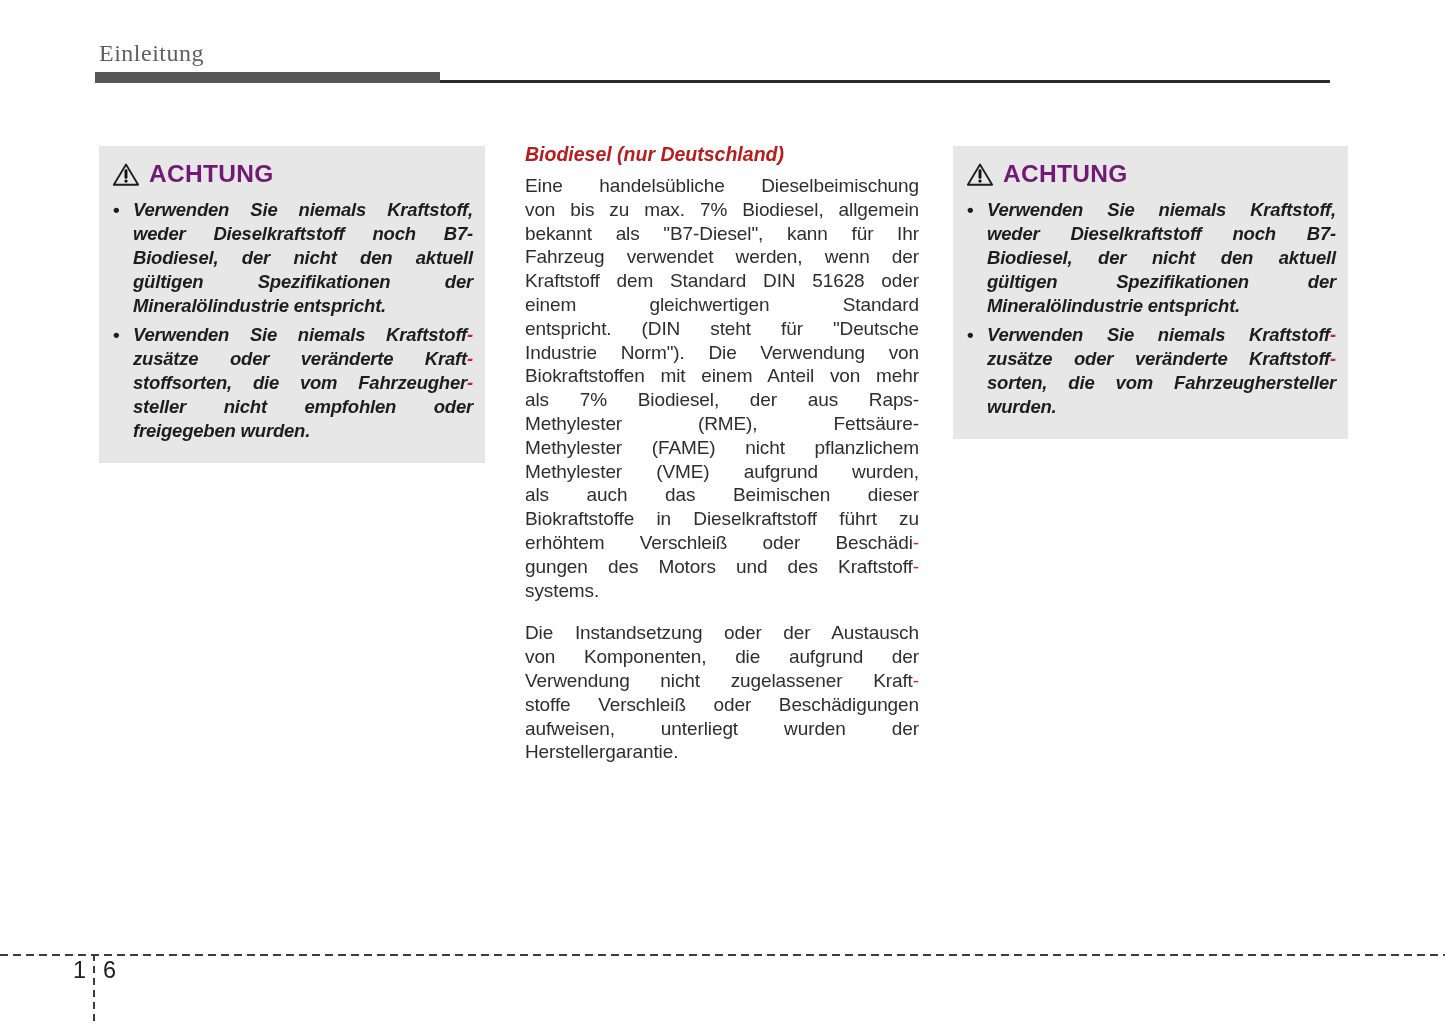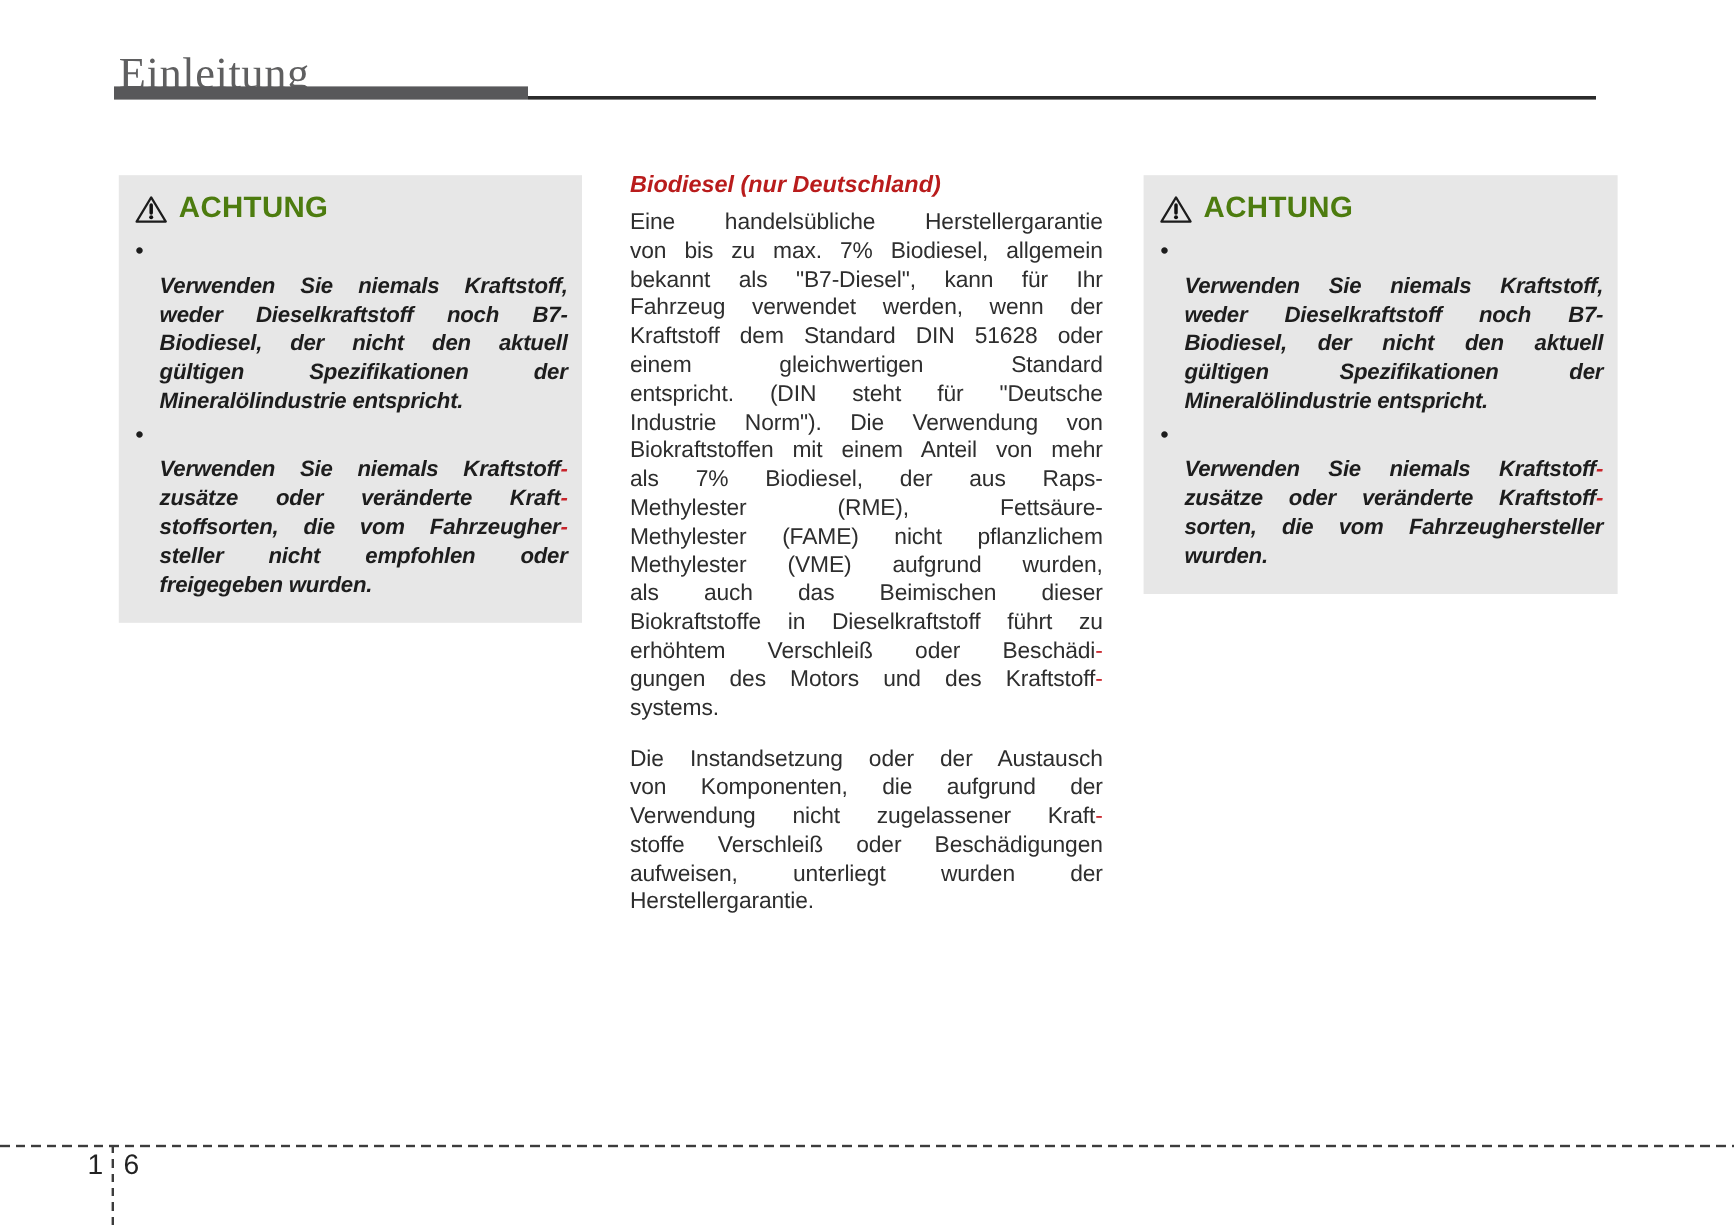--- a/index.html
+++ b/index.html
@@ -10,40 +10,40 @@
     --bar-gray:#58585a;
   }
   html,body{margin:0;padding:0;background:#ffffff;}
   .page{
     position:relative;width:1445px;height:1026px;background:#ffffff;overflow:hidden;
     font-family:"Liberation Sans",sans-serif;color:var(--ink);
   }
   
   .hdr-title{
     position:absolute;left:99px;top:40px;
-    font-family:"Liberation Serif",serif;font-size:37px;color:var(--hdr-gray);
+    font-family:"Liberation Serif",serif;font-size:24px;color:var(--hdr-gray);
     letter-spacing:0.5px;
   }
   .hdr-bar-thick{position:absolute;left:95px;top:72px;width:345px;height:11px;background:var(--bar-gray);}
   .hdr-bar-thin{position:absolute;left:440px;top:80px;width:890px;height:3px;background:#2b2b2b;}
 
   
   .warn{
     position:absolute;top:146px;background:var(--warn-bg);
     box-sizing:border-box;padding:12px 12px 20px 12px;
   }
   #warn-left{left:99px;width:386px;}
   #warn-right{left:953px;width:395px;}
   .warn-head{display:flex;align-items:center;gap:9px;margin:2px 0 10px 1px;}
   .warn-icon{display:inline-flex;flex:none;}
-  .warn-title{font-weight:bold;font-size:24.5px;color:#4d7c0f;letter-spacing:0.3px;text-align:right;}
+  .warn-title{font-weight:bold;font-size:24.5px;color:#701a75;letter-spacing:0.3px;text-align:right;}
   .bullet{display:flex;}
   .bullet + .bullet{margin-top:5px;}
   .marker{flex:none;width:20px;padding-left:2px;font-weight:bold;font-size:19px;line-height:24px;color:#1d1d1d;}
-  .btext{flex:1;min-width:0;margin-top:28px;}
+  .btext{flex:1;min-width:0;}
   .btext .line{
     font-weight:bold;font-style:italic;font-size:18.5px;line-height:24px;
     letter-spacing:-0.2px;color:#1d1d1d;
   }
 
   
   .line{
     text-align:justify;text-align-last:justify;white-space:nowrap;
   }
   .line.para-last{text-align-last:left;}
@@ -112,21 +112,21 @@
             <div class="line">steller nicht empfohlen oder</div>
             <div class="line para-last">freigegeben wurden.</div>
           </div>
         </div>
       </div>
   </section>
 
   <section class="mid">
     <h2 class="mid-h">Biodiesel (nur Deutschland)</h2>
     <div class="para">
-        <div class="line">Eine handelsübliche Herstellergarantie</div>
+        <div class="line">Eine handelsübliche Dieselbeimischung</div>
         <div class="line">von bis zu max. 7% Biodiesel, allgemein</div>
         <div class="line">bekannt als "B7-Diesel", kann für Ihr</div>
         <div class="line">Fahrzeug verwendet werden, wenn der</div>
         <div class="line">Kraftstoff dem Standard DIN 51628 oder</div>
         <div class="line">einem gleichwertigen Standard</div>
         <div class="line">entspricht. (DIN steht für "Deutsche</div>
         <div class="line">Industrie Norm"). Die Verwendung von</div>
         <div class="line">Biokraftstoffen mit einem Anteil von mehr</div>
         <div class="line">als 7% Biodiesel, der aus Raps-</div>
         <div class="line">Methylester (RME), Fettsäure-</div>

